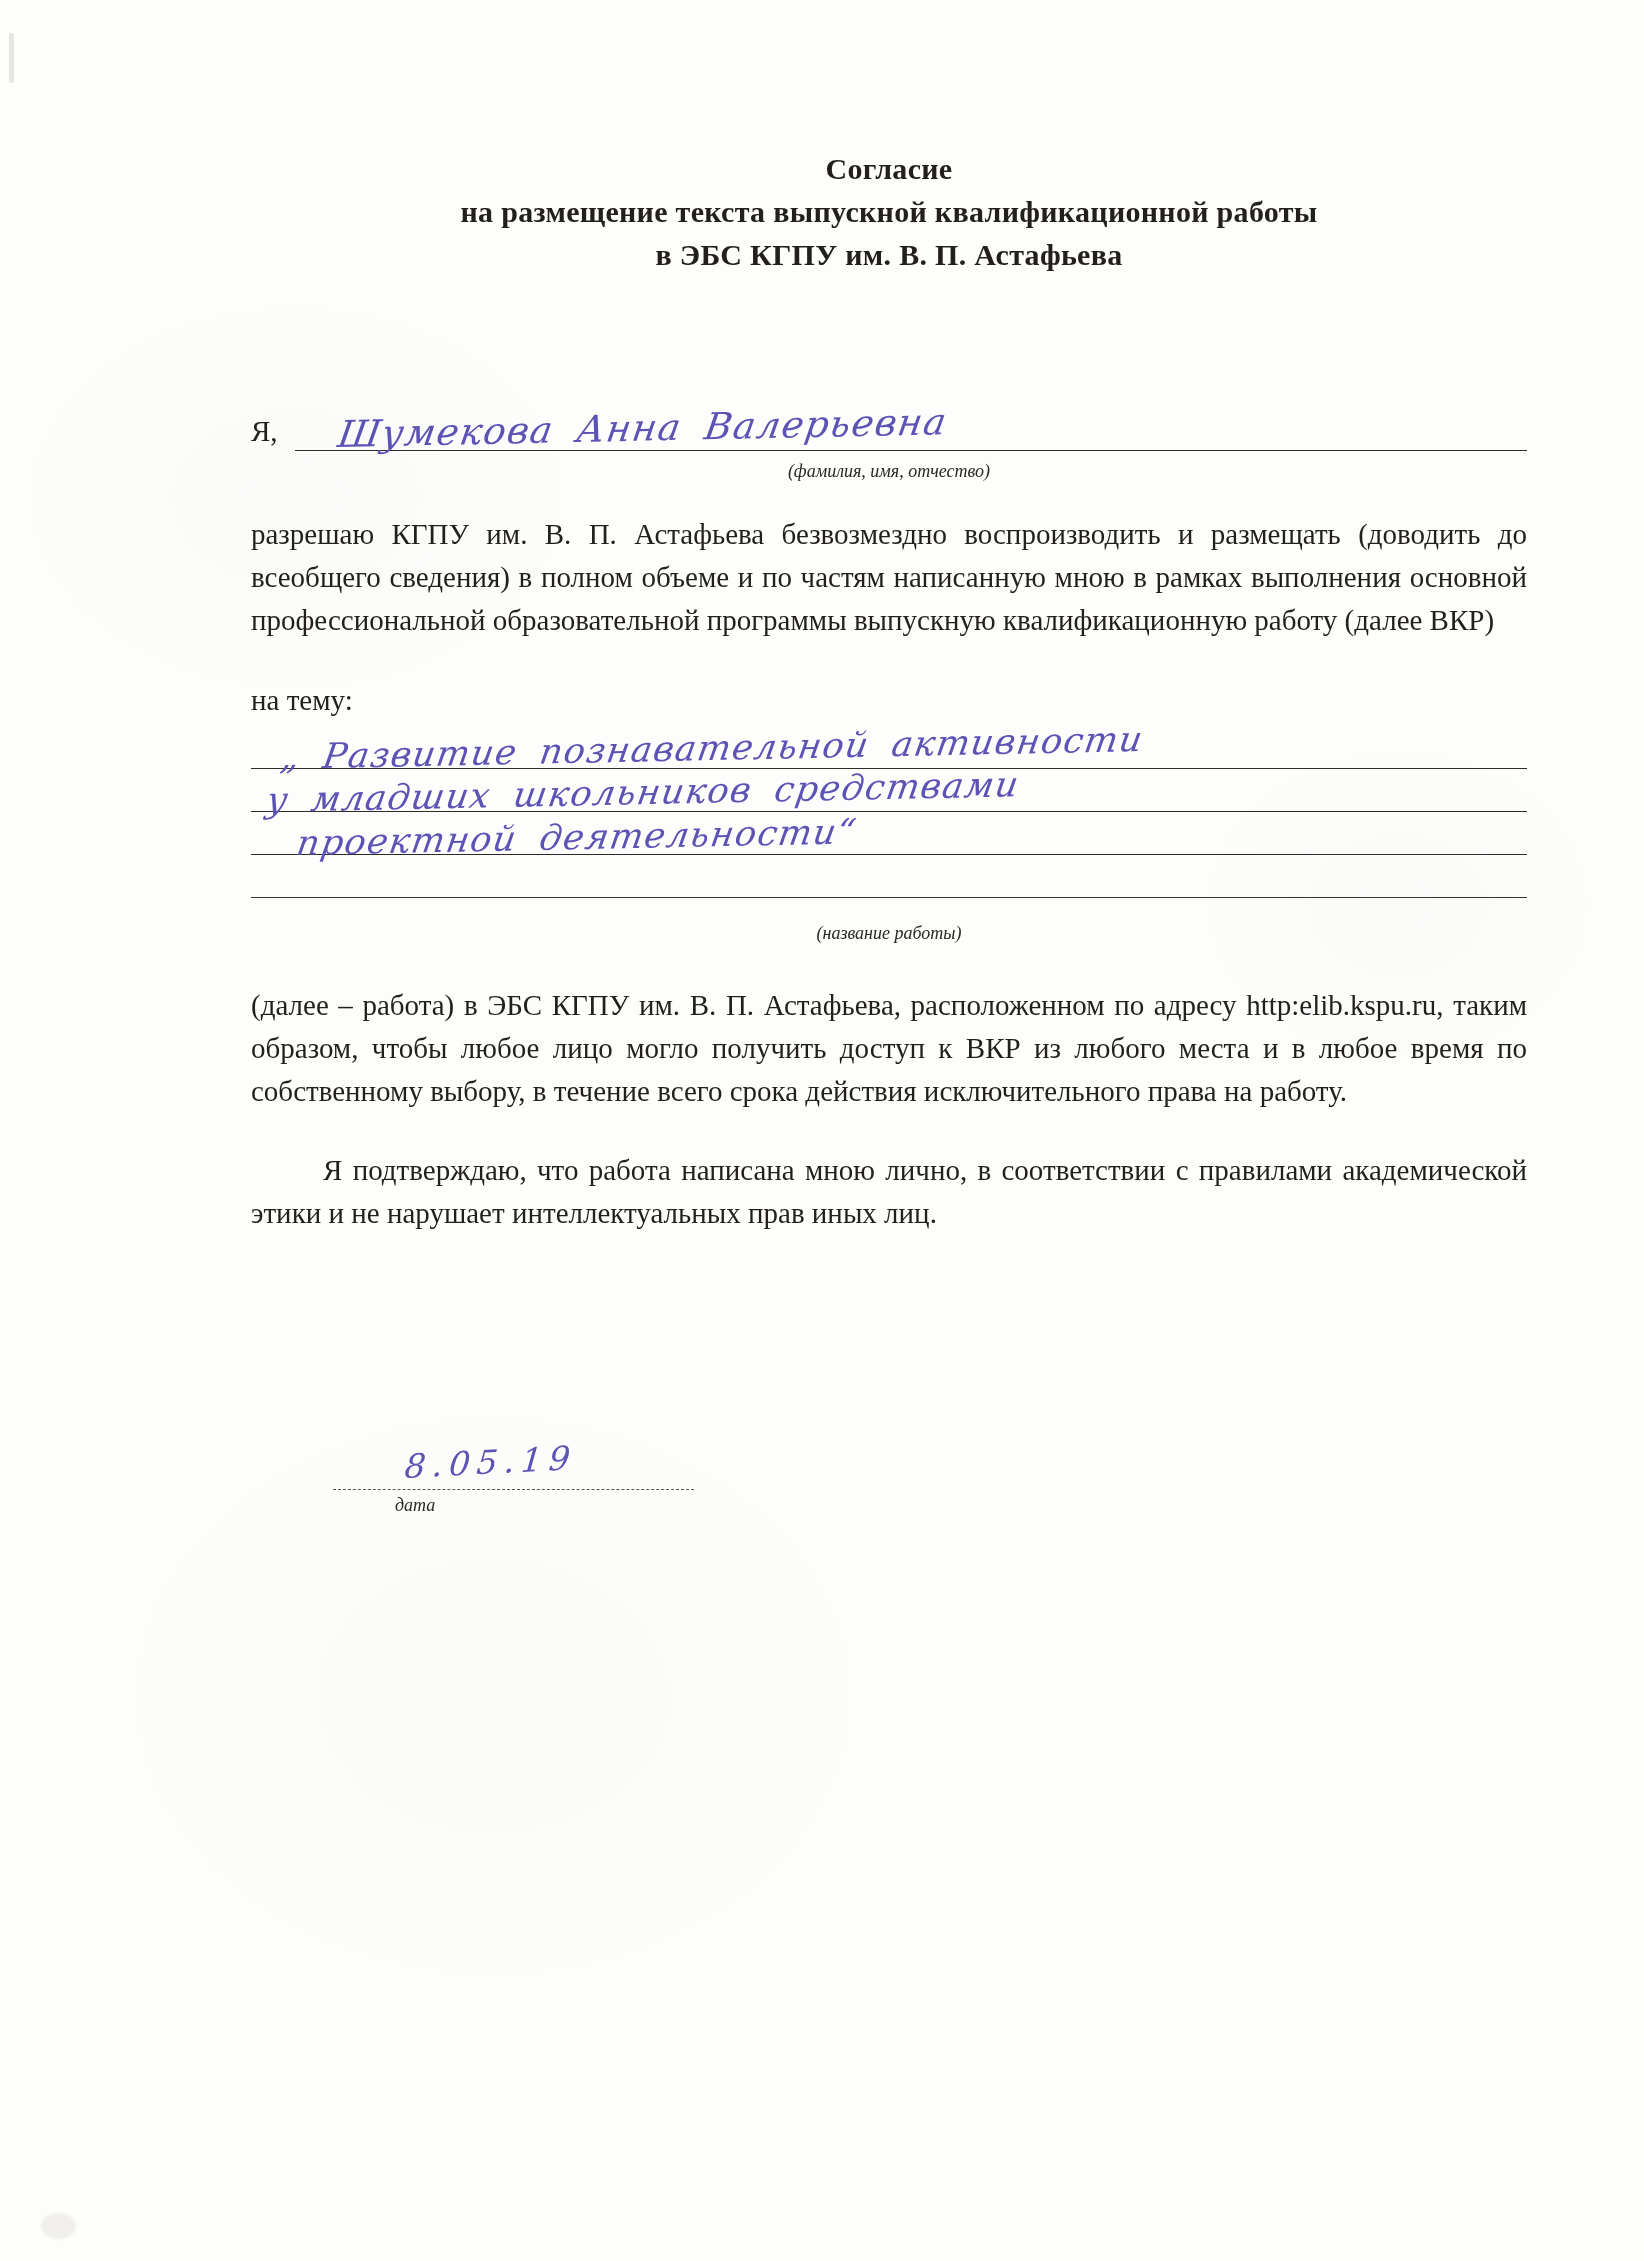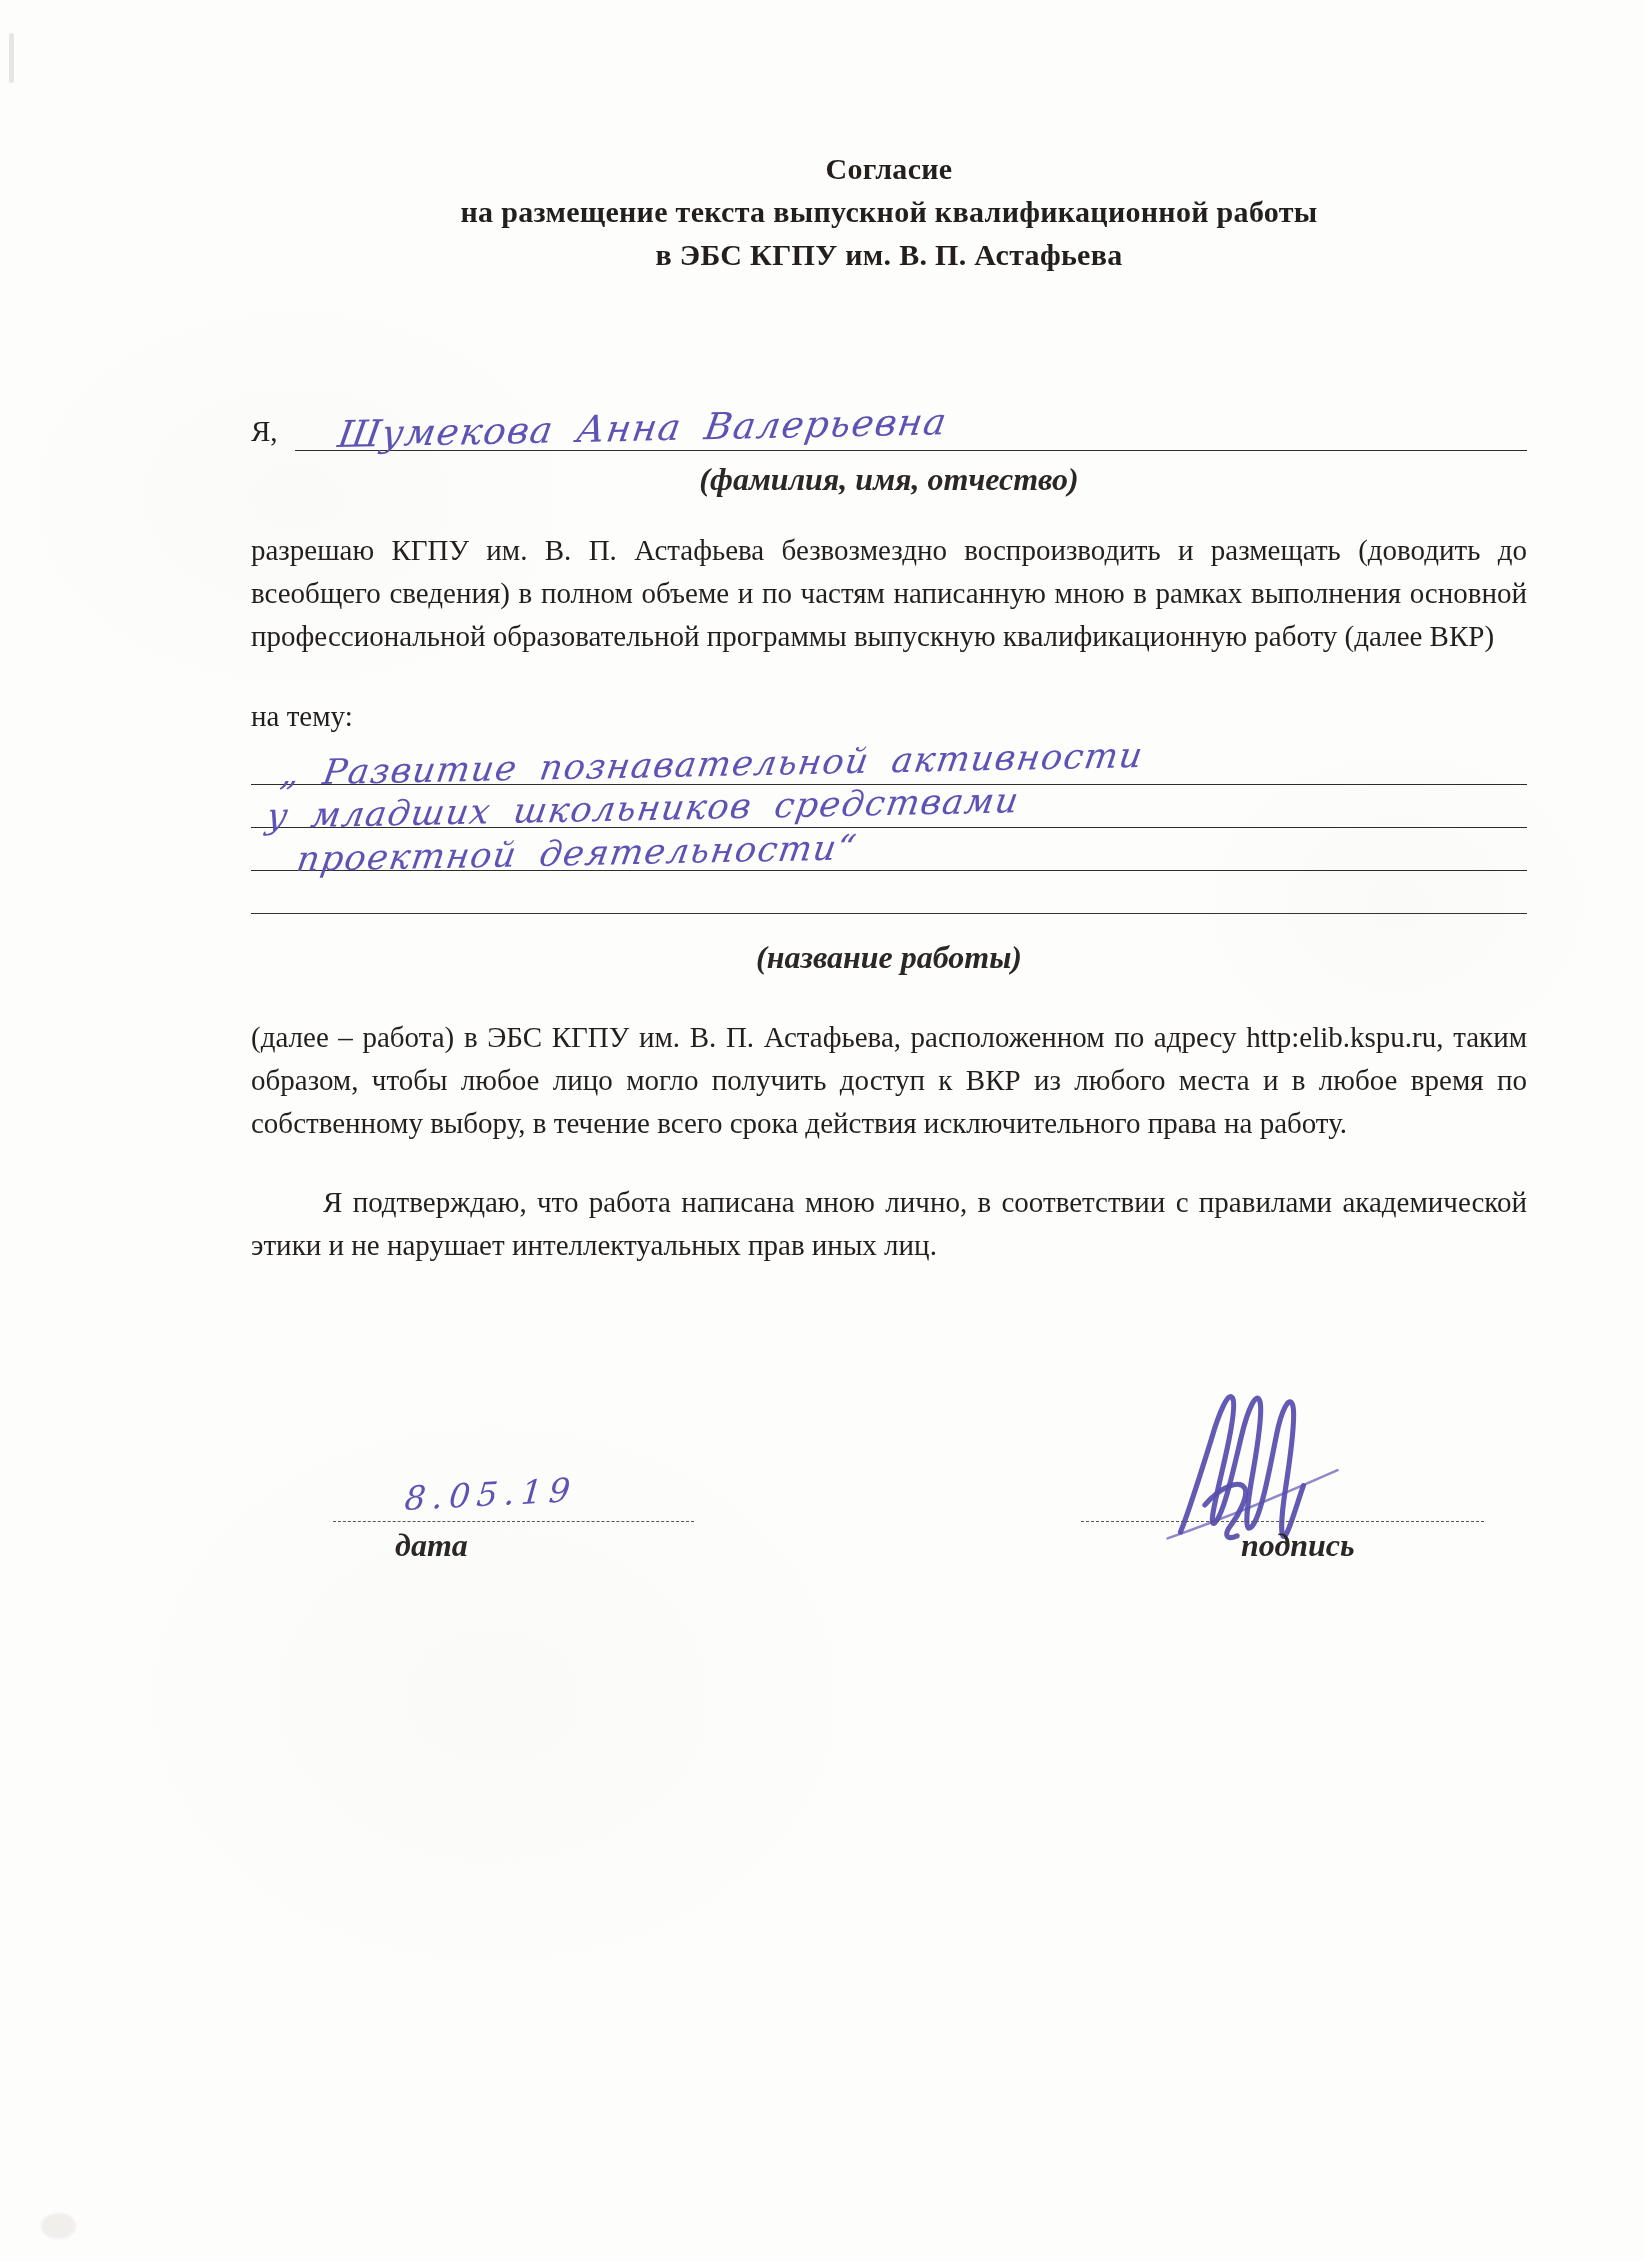--- a/index.html
+++ b/index.html
@@ -31,21 +31,21 @@
   .hand {
     font-family: "DejaVu Serif", serif;
     font-style: italic;
     color: #5d53b5;
     transform: skewX(-10deg) rotate(-1.2deg);
     transform-origin: left bottom;
     letter-spacing: 1.3px; word-spacing: 10.3px;
     white-space: nowrap;
   }
   .name-hand { position: absolute; left: 40px; bottom: -6.4px; font-size: 37px; }
-  .caption { font-style: italic; font-size: 32px; color: #2a2724; font-weight: bold; }
+  .caption { font-style: italic; font-size: 18px; color: #2a2724; }
   .center { text-align: center; }
   .name-caption { margin-top: 10.3px; }
   .para { font-size: 29px; line-height: 43px; text-align: justify; }
   .p-permission { margin-top: 31px; }
   .topic-label { font-size: 29px; line-height: 43px; margin-top: 37px; }
   .topic-rows { margin-top: 3.9px; }
   .topic-row { position: relative; height: 43px; border-bottom: 1.9px solid #2e2c2a; }
   .topic-row .hand { position: absolute; bottom: -9px; font-size: 35px; }
   .topic-hand-0 { left: 27px; }
   .topic-hand-1 { left: 13px; }
@@ -118,26 +118,17 @@
   <p class="para p-confirm">Я подтверждаю, что работа написана мною лично, в соответствии с правилами академической этики и не нарушает интеллектуальных прав иных лиц.</p>
 
   <div class="footer">
 
     <div class="sig-block date-block">
       <div class="hand date-hand">8.05.19</div>
       <div class="sig-line"></div>
       <div class="caption sig-caption date-caption">дата</div>
     </div>
 
-    <div class="sig-block signature-block">
-      <svg class="signature-svg" viewBox="0 0 360 320" xmlns="http://www.w3.org/2000/svg">
-        <path class="stroke-tail" d="M38,288 C95,268 190,232 302,182"></path>
-        <path class="stroke-main" d="M58,278 C70,250 86,198 106,134 C118,92 133,58 139,70 C145,82 133,140 122,186 C112,230 101,274 112,263 C126,248 141,178 153,128 C163,86 176,60 181,74 C187,90 177,150 168,200 C160,250 157,284 170,268 C184,250 197,178 207,128 C215,88 227,66 232,80 C238,96 229,160 221,212 C213,264 213,298 223,280 C231,264 241,228 249,206"></path>
-        <path class="stroke-main" d="M96,236 C120,208 150,196 158,210 C164,222 148,252 136,268 C126,281 128,292 146,284"></path>
-      </svg>
-      <div class="sig-line"></div>
-      <div class="caption sig-caption signature-caption">подпись</div>
-    </div>
 
   </div>
 
 </div>
 
 
 </body></html>

